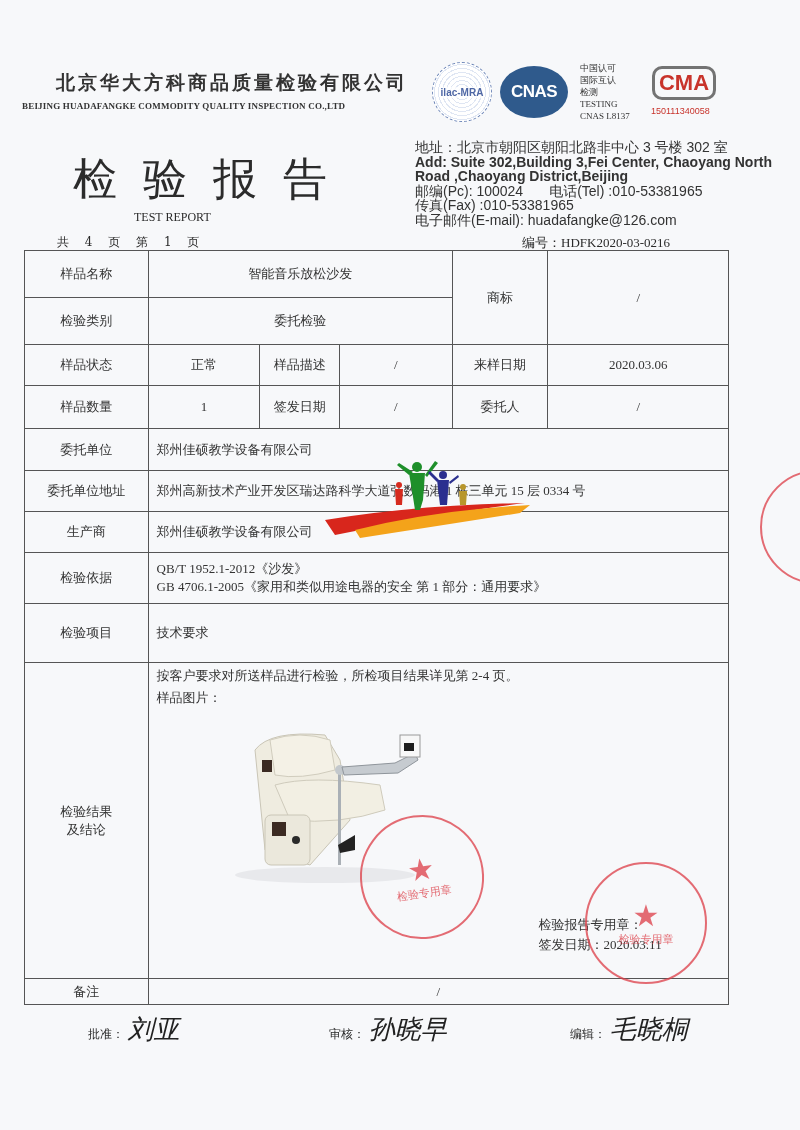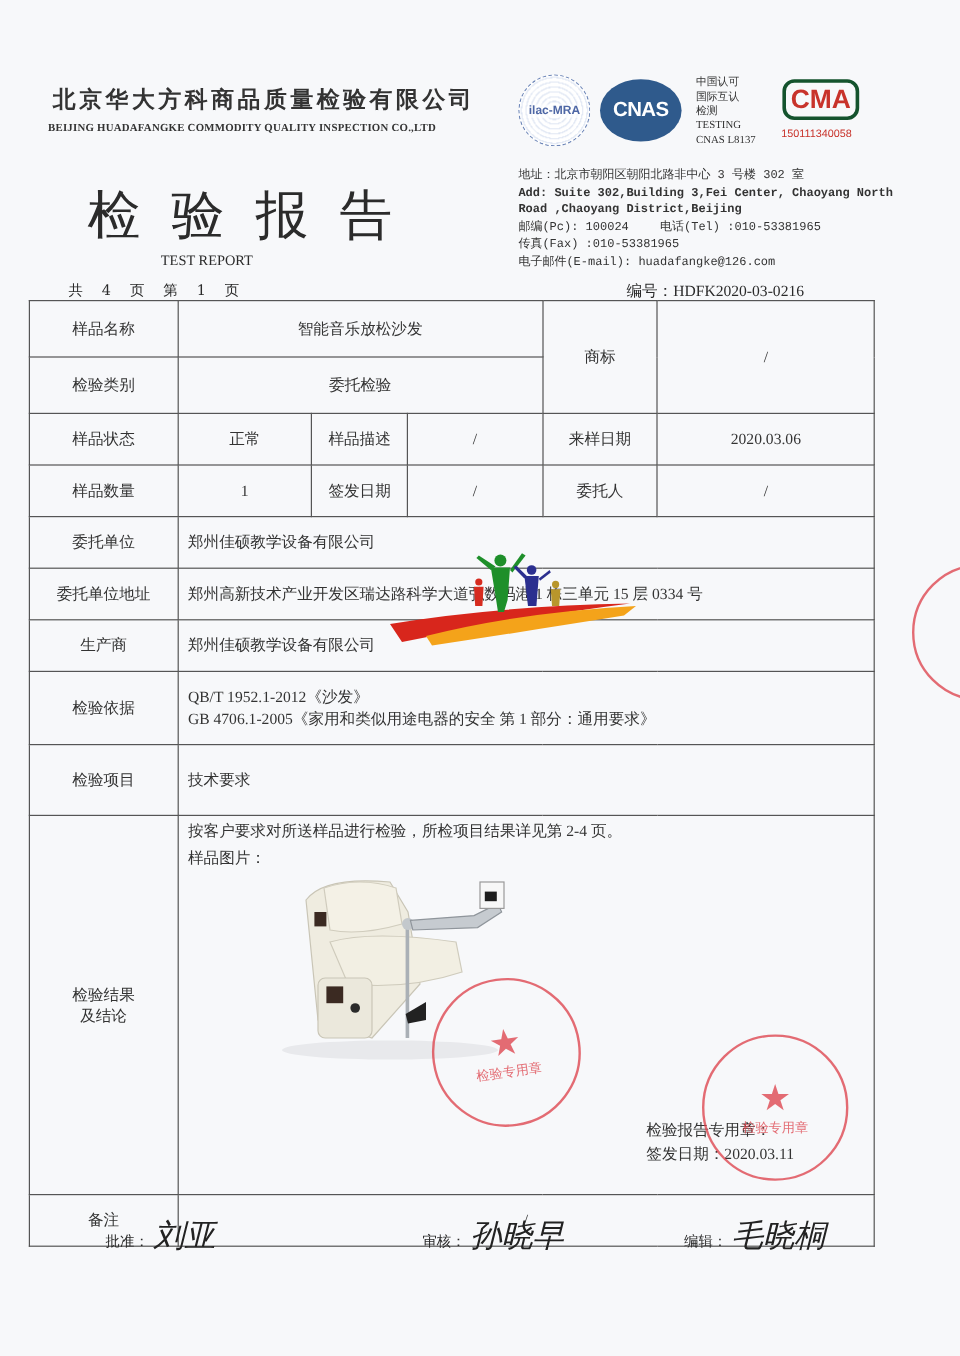--- a/index.html
+++ b/index.html
@@ -1,34 +1,34 @@
 <!DOCTYPE html>
 <html><head>
 <meta charset="utf-8">
 <style>
   html,body{margin:0;padding:0;}
   body{width:800px;height:1130px;background:#f7f8fa;position:relative;overflow:hidden;font-family:"DejaVu Serif","Liberation Serif",serif;color:#2a2a2a;}
   .abs{position:absolute;}
-  .company-cn{left:44px;top:70px;font-size:19px;font-weight:bold;letter-spacing:3px;font-family:"DejaVu Sans","Liberation Sans",sans-serif;color:#333;}
-  .company-en{left:40px;top:101px;font-size:9px;letter-spacing:0.2px;color:#333;font-family:"Liberation Serif",serif;font-weight:bold;}
+  .company-cn{left:56px;top:70px;font-size:19px;font-weight:bold;letter-spacing:3px;font-family:"DejaVu Sans","Liberation Sans",sans-serif;color:#333;}
+  .company-en{left:22px;top:101px;font-size:9px;letter-spacing:0.2px;color:#333;font-family:"Liberation Serif",serif;font-weight:bold;}
   .ilac{left:432px;top:62px;width:58px;height:58px;border-radius:50%;border:1px dashed #6d86b8;background:repeating-radial-gradient(circle,#fff 0 3px,#dfe6f3 3px 4px);display:flex;align-items:center;justify-content:center;}
   .ilac span{font-size:10px;color:#4e67a5;font-weight:bold;font-family:"Liberation Sans",sans-serif;background:rgba(255,255,255,.7);}
   .cnas{left:500px;top:66px;width:68px;height:52px;border-radius:50%;background:#2f5a8c;display:flex;align-items:center;justify-content:center;}
   .cnas span{color:#fff;font-weight:bold;font-size:17px;font-family:"Liberation Sans",sans-serif;letter-spacing:-0.5px;}
   .accred{left:580px;top:62px;font-size:9px;line-height:12px;color:#333;font-family:"Liberation Serif",serif;}
-  .cma{left:652px;top:66px;width:64px;height:34px;border:3px solid #14532d;border-radius:10px;display:flex;align-items:center;justify-content:center;box-sizing:border-box;}
+  .cma{left:652px;top:66px;width:64px;height:34px;border:3px solid #737373;border-radius:10px;display:flex;align-items:center;justify-content:center;box-sizing:border-box;}
   .cma span{color:#c8332b;font-weight:bold;font-size:22px;font-family:"Liberation Sans",sans-serif;}
   .cma-no{left:651px;top:106px;font-size:9px;color:#c8332b;font-family:"Liberation Sans",sans-serif;text-align:right;}
   .title-cn{left:73px;top:150px;font-size:44px;letter-spacing:26px;font-family:"DejaVu Sans","Liberation Sans",sans-serif;color:#2b2b2b;}
   .title-en{left:120px;top:210px;font-size:12px;font-family:"Liberation Serif",serif;margin-left:14px;}
   .pages{left:57px;top:234px;font-size:12px;word-spacing:6px;letter-spacing:3px;}
-  .contact{left:432px;top:140px;font-size:10px;line-height:14.5px;color:#333;font-family:Liberation Mono, monospace;}
+  .contact{left:415px;top:140px;font-size:14px;line-height:14.5px;color:#333;font-family:Liberation Sans, sans-serif;}
   .report-no{left:522px;top:234px;font-size:13px;font-family:"Liberation Serif",serif;}
   table.main{position:absolute;left:24px;top:250px;width:705px;border-collapse:collapse;font-size:13px;font-family:"Liberation Serif","DejaVu Serif",serif;}
-  table.main td{border:1px solid #555;padding:12px 8px;color:#333;}
+  table.main td{border:1px solid #555;padding:0 8px;color:#333;}
   .lbl{text-align:center;width:107px;}
   .c{text-align:center;}
   .l{text-align:left;}
   .stamp{border:2px solid rgba(220,60,70,.75);border-radius:50%;color:rgba(220,60,70,.75);display:flex;flex-direction:column;align-items:center;justify-content:center;font-size:11px;}
   .stamp .star{font-size:30px;line-height:32px;}
   .sign-row{top:1012px;font-size:12px;}
   .sig{font-family:"DejaVu Serif",serif;font-style:italic;font-size:26px;color:#222;}
   .chair{left:230px;top:725px;width:210px;height:160px;}
   .watermark{left:325px;top:455px;width:210px;height:85px;}
 </style>
@@ -199,20 +199,20 @@
 <div class="abs stamp" style="left:585px;top:862px;width:118px;height:118px;">
   <div class="star">★</div>
   <div>检验专用章</div>
 </div>
 <div class="abs stamp" style="left:760px;top:470px;width:110px;height:110px;"></div>
 
 <div class="abs sign-row" style="left:88px">
   <span>批准：</span>
   <span class="sig">刘亚</span>
 </div>
-<div class="abs sign-row" style="left:352px">
+<div class="abs sign-row" style="left:329px">
   <span>审核：</span>
   <span class="sig">孙晓早</span>
 </div>
 <div class="abs sign-row" style="left:570px">
   <span>编辑：</span>
   <span class="sig">毛晓桐</span>
 </div>
 
 </body></html>

